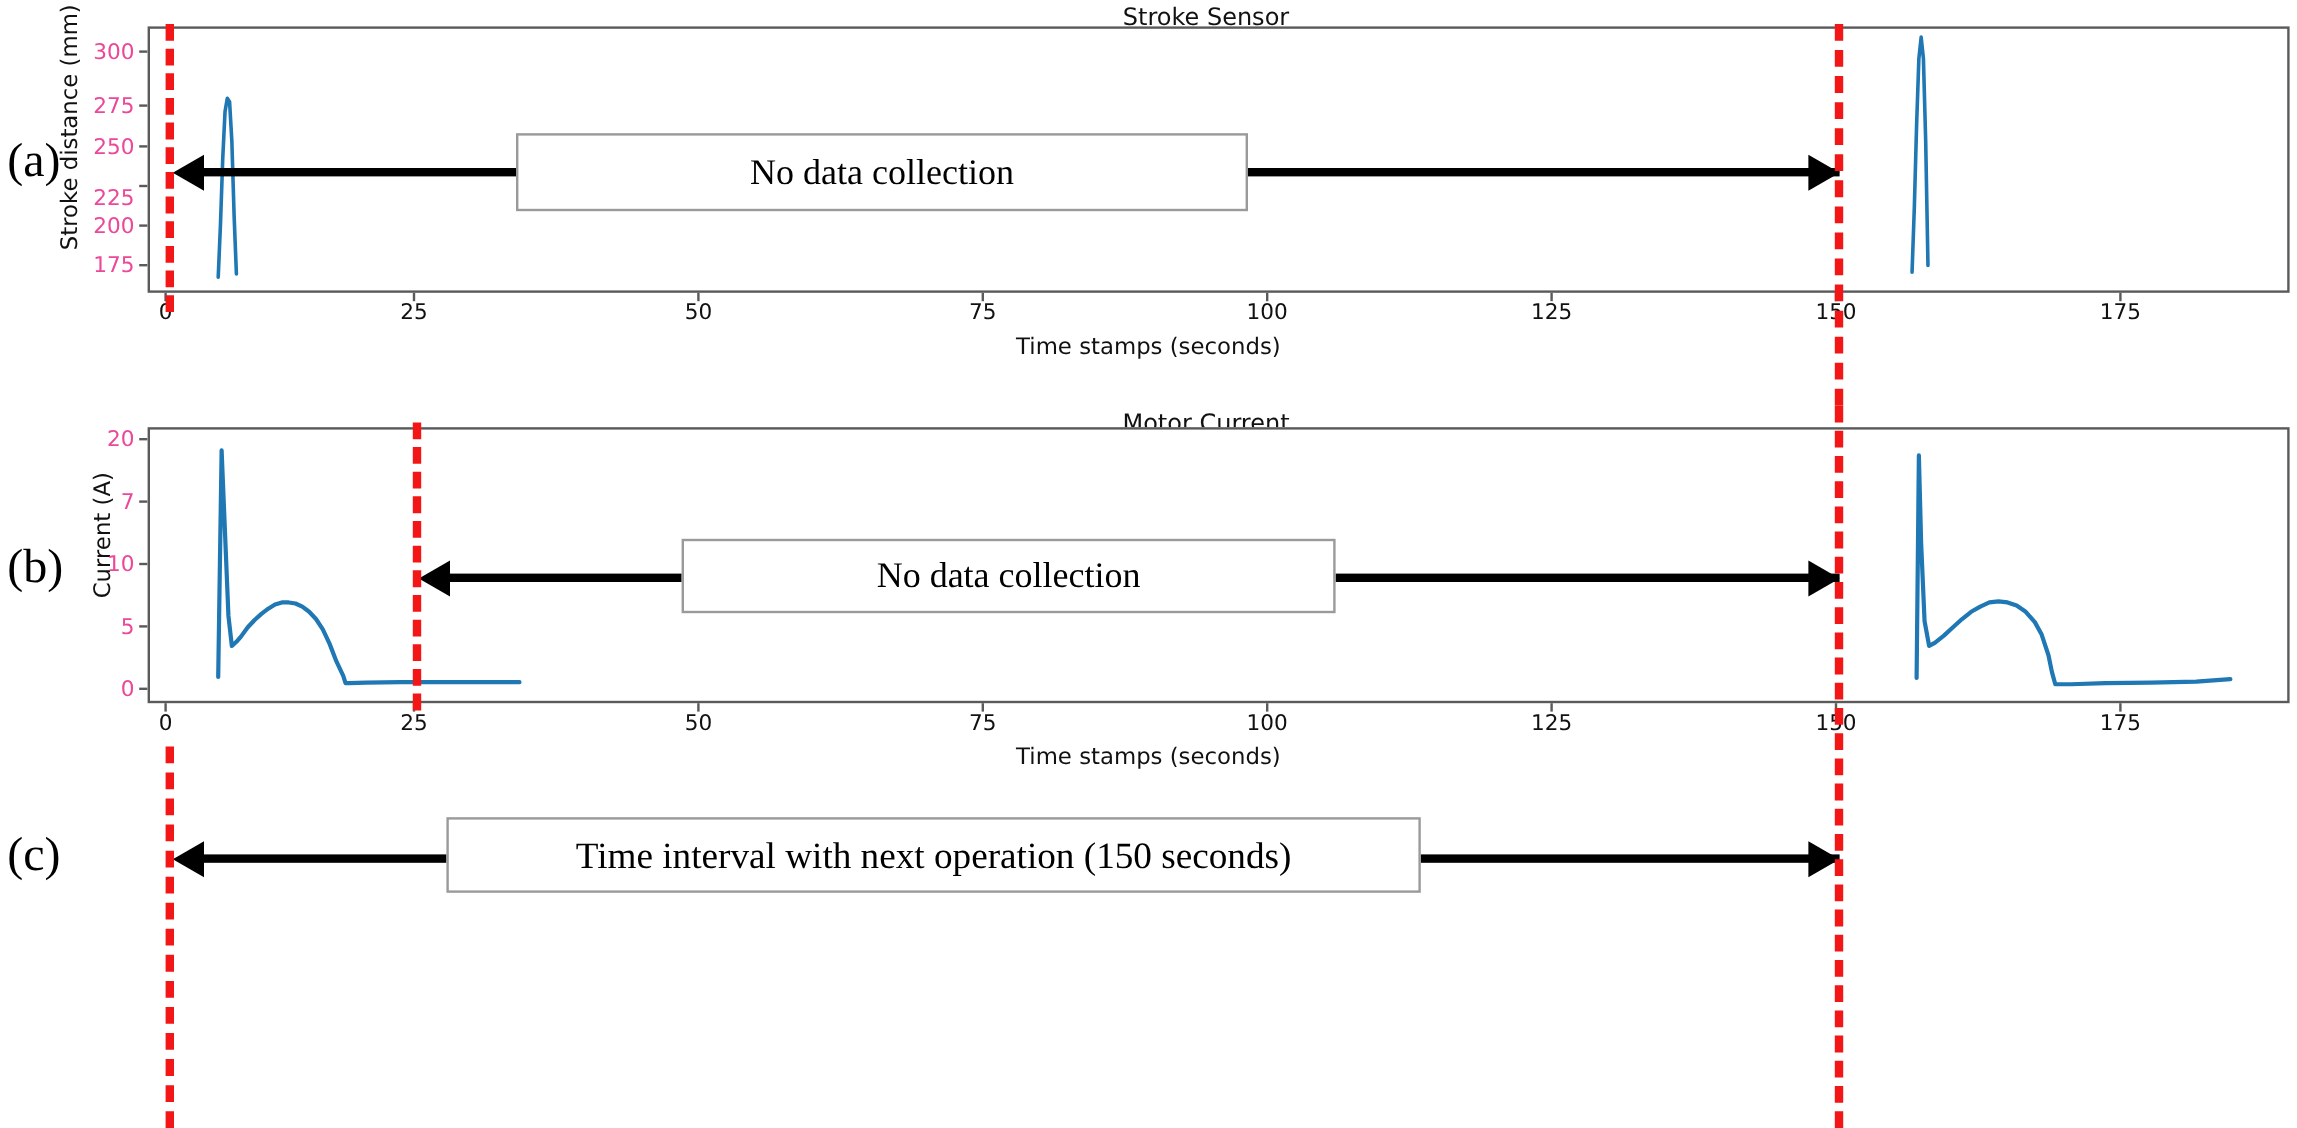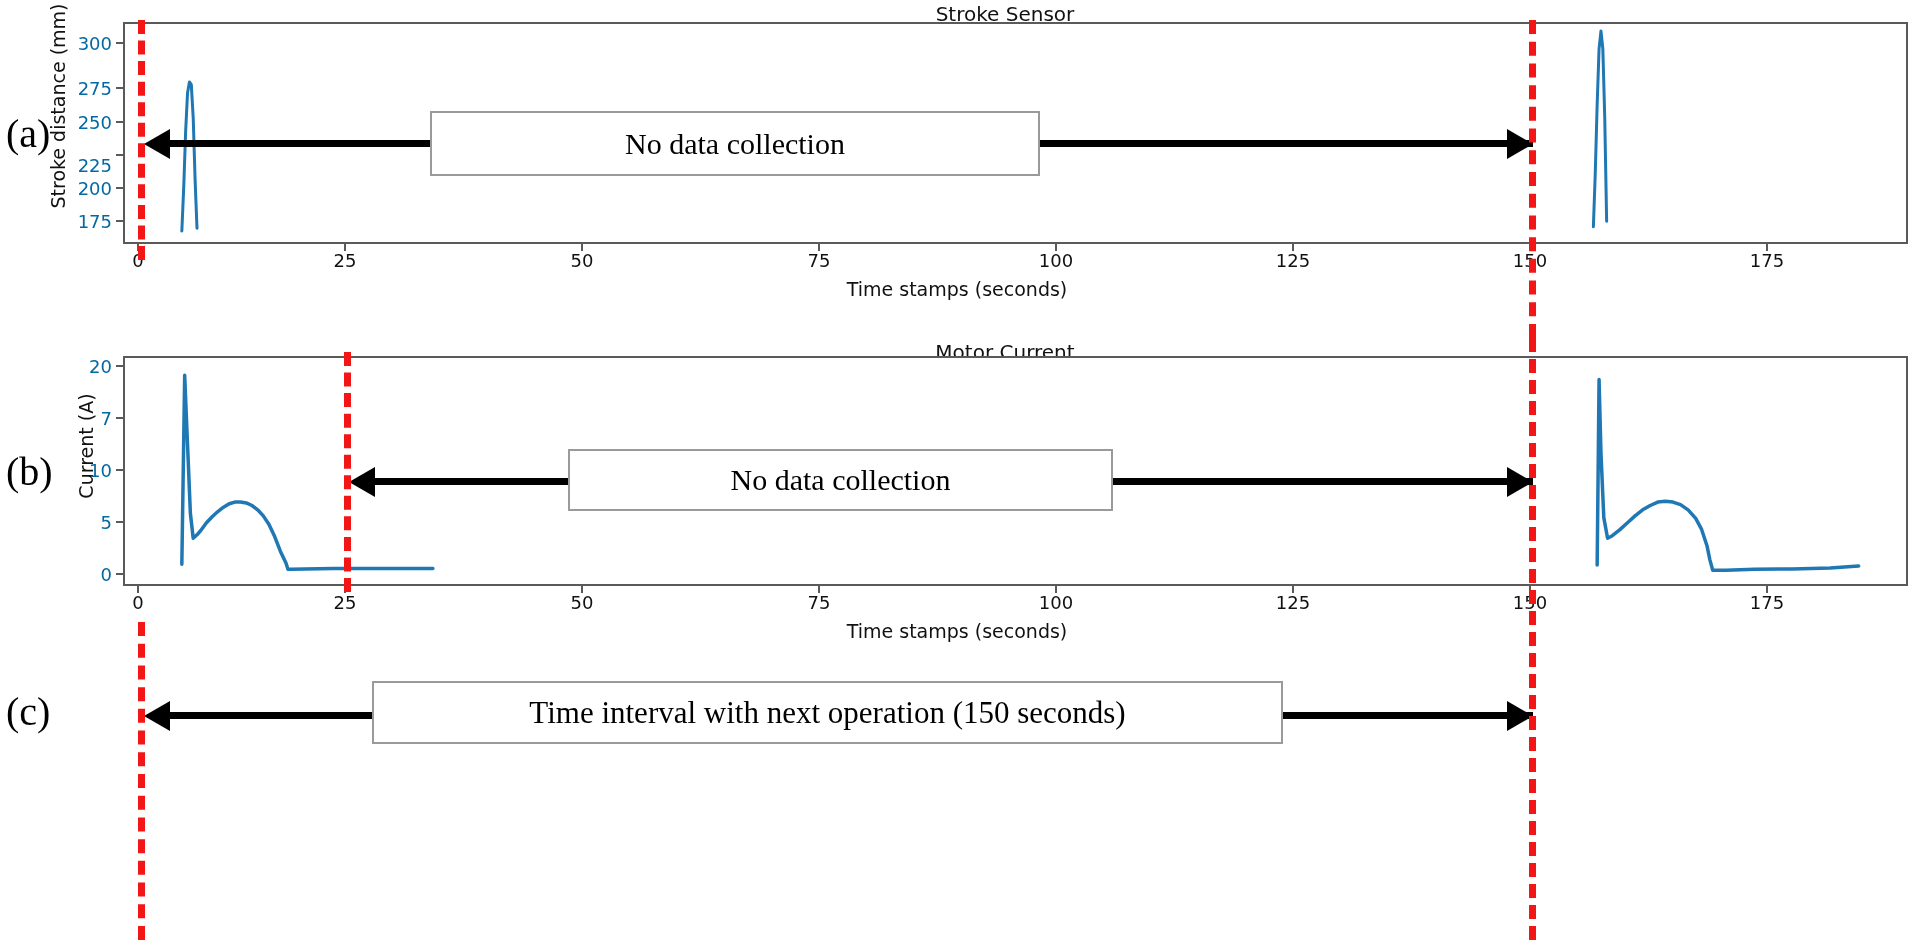--- a/index.html
+++ b/index.html
@@ -17,21 +17,21 @@
   }
   .ylabel{
     position:absolute;font-family:"DejaVu Sans",sans-serif;font-size:19px;color:#111;
     transform-origin:50% 50%;transform:rotate(-90deg);white-space:nowrap;text-align:center;
   }
   .xlabel{
     position:absolute;font-family:"DejaVu Sans",sans-serif;font-size:19px;color:#111;
     width:100%;text-align:center;
   }
   .ytick{
-    position:absolute;font-family:"DejaVu Sans",sans-serif;font-size:18px;color:#0369a1;
+    position:absolute;font-family:"DejaVu Sans",sans-serif;font-size:18px;color:#ec4899;
     text-align:right;white-space:nowrap;
   }
   .ytick-mark{position:absolute;width:7px;height:2px;background:#5a5a5a;}
   .xtick{
     position:absolute;font-family:"DejaVu Sans",sans-serif;font-size:18px;color:#111;
     text-align:center;white-space:nowrap;transform:translateX(-50%);
   }
   .xtick-mark{position:absolute;width:2px;height:7px;background:#5a5a5a;}
 
   .series{position:absolute;left:0;top:0;overflow:hidden;}
@@ -162,16 +162,16 @@
 <div class="arrow-head arrow-right" style="left:1507px;top:467px;"></div>
 <div class="annot-box" style="left:568px;top:449px;width:545px;height:62px;font-size:30px;">No data collection</div>
 
 <div class="redline" style="left:344px;top:352px;height:240px;"></div>
 
 <div class="panel-letter" style="left:6px;top:688px;">(c)</div>
 
 <div class="annot-line" style="left:170px;top:712px;width:1363px;"></div>
 <div class="arrow-head arrow-left" style="left:144px;top:701px;"></div>
 <div class="arrow-head arrow-right" style="left:1507px;top:701px;"></div>
-<div class="annot-box" style="left:372px;top:681px;width:911px;height:63px;font-size:31px;">Time interval with next operation (150 seconds)</div>
+<div class="annot-box" style="left:372px;top:681px;width:812px;height:63px;font-size:31px;">Time interval with next operation (150 seconds)</div>
 
 <div class="redline" style="left:138px;top:622px;height:318px;"></div>
 <div class="redline" style="left:1529px;top:338px;height:602px;"></div>
 
 </body></html>

